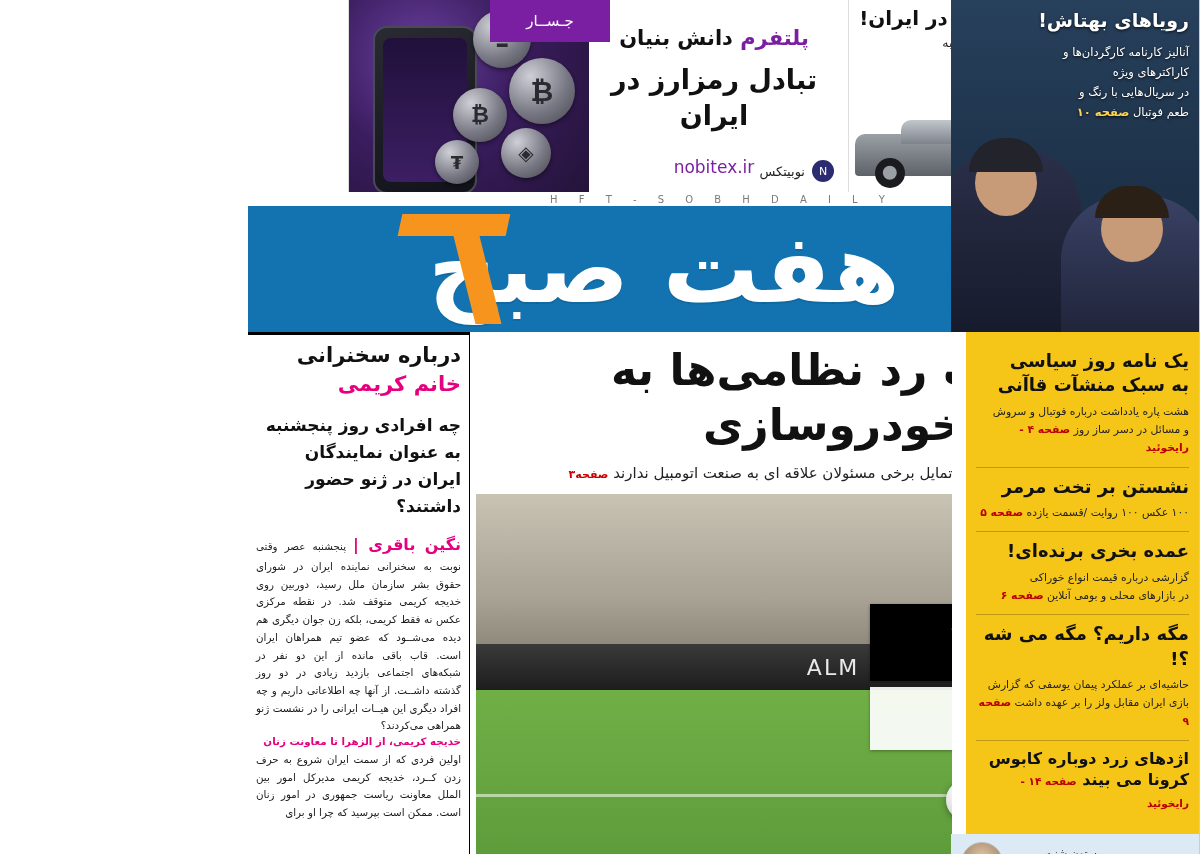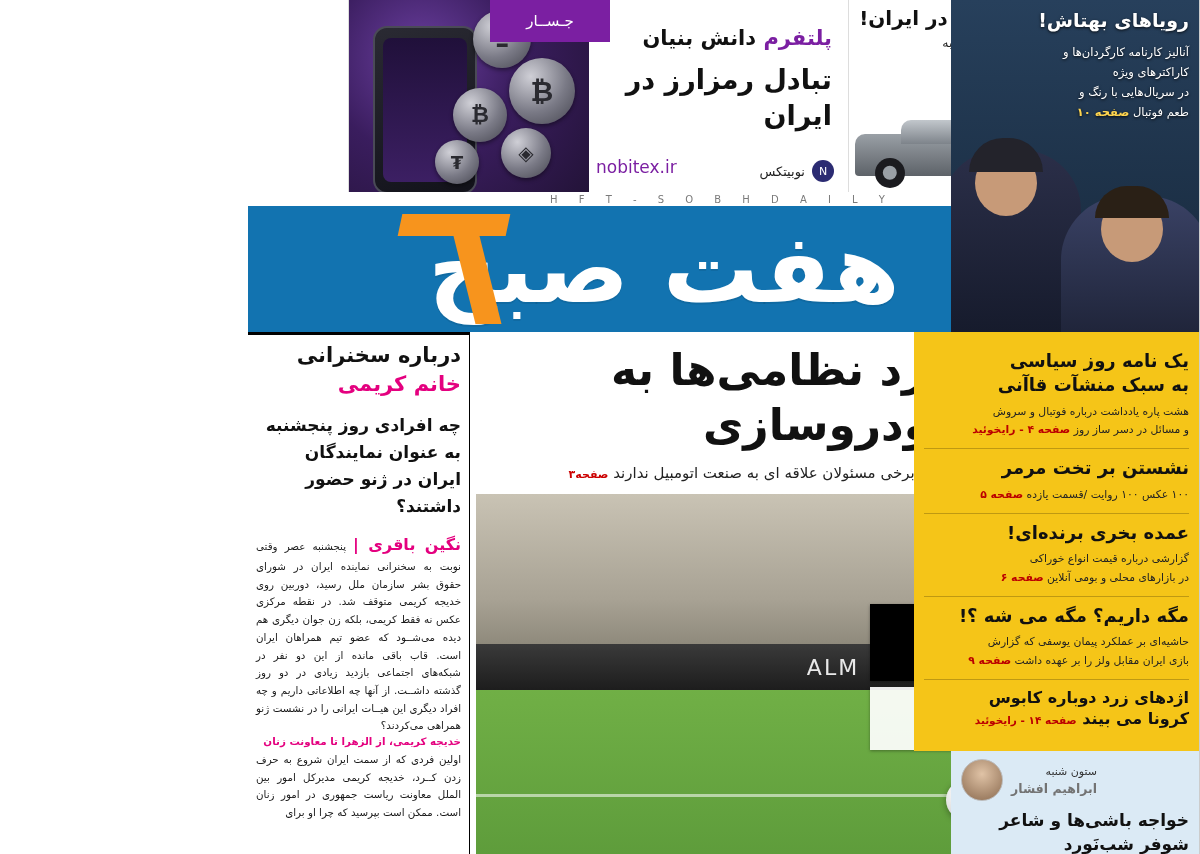--- a/index.html
+++ b/index.html
@@ -66,21 +66,21 @@
     position: absolute; right: 352px; top: 0;
     width: 500px; height: 192px;
     background: #ffffff;
     overflow: hidden;
     border-left: 1px solid #ddd;
   }
   .ad-crypto .ctext {
     position: absolute; right: 0; top: 0;
     width: 260px; height: 192px;
     padding: 26px 16px 0 8px;
-    direction: rtl;
+    text-align: center; direction: rtl;
   }
   .ad-crypto .l1 { font-size: 21px; color: #7b1fa2; font-weight: bold; letter-spacing: .5px;}
   .ad-crypto .l1 b { color:#111; }
   .ad-crypto .l2 { font-size: 27px; color: #111; font-weight: bold; margin-top: 12px; line-height:1.35;}
   .ad-crypto .l3 { font-size: 17px; color: #7b1fa2; margin-top: 22px; direction: ltr;}
   .ad-crypto .brand {
     position: absolute; right: 14px; bottom: 10px;
     display: flex; align-items: center; gap: 7px; direction: rtl;
   }
   .ad-crypto .brand .bname { font-size: 13px; color: #222; }
@@ -175,21 +175,21 @@
     position: absolute; top: 8px; right: 10px; left: 10px;
     direction: rtl; text-align: right; color:#fff;
   }
   .rc-photo .cap .t1 { font-size: 19px; font-weight: bold; line-height:1.35; text-shadow: 0 1px 3px rgba(0,0,0,.8);}
   .rc-photo .cap .t2 { font-size: 11.5px; line-height: 1.75; margin-top: 8px; text-shadow: 0 1px 3px rgba(0,0,0,.9);}
   .rc-photo .cap .pg { color:#ffd54f; font-weight:bold; }
   .rc-yellow {
     background: #f5c518;
     padding: 10px 10px 12px 10px;
     direction: rtl; text-align: right;
-    width: 285px;
+    width: 233px;
   }
   .rc-item { padding: 7px 0 9px 0; border-bottom: 1px solid rgba(0,0,0,.22); }
   .rc-item:last-child { border-bottom: none; }
   .rc-item .h { font-size: 18px; font-weight: bold; color: #111; line-height: 1.35; }
   .rc-item .h.sm { font-size: 16px; }
   .rc-item .d { font-size: 10.8px; color:#222; line-height:1.7; margin-top:5px; }
   .rc-item .pg { color:#b00; font-weight:bold; }
   .rc-blue {
     background:#dbeaf5; padding: 8px 10px 10px 10px;
     direction: rtl; text-align: right; width: 248px;

